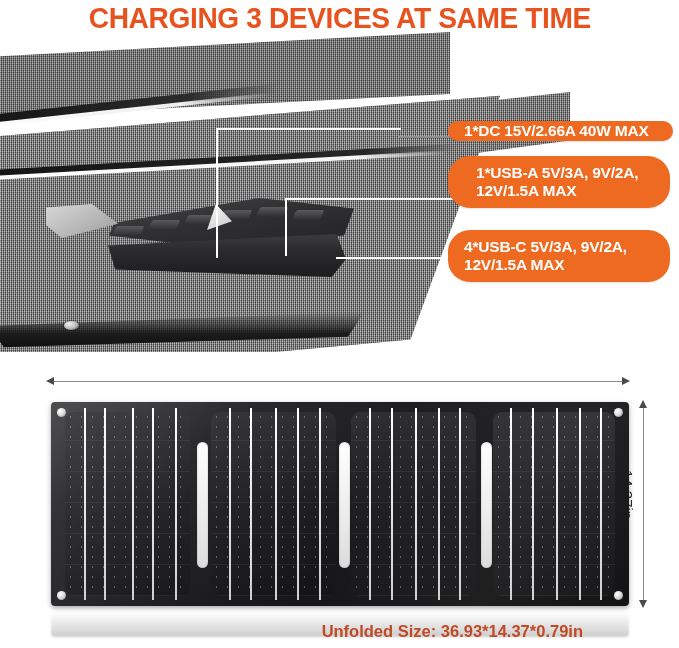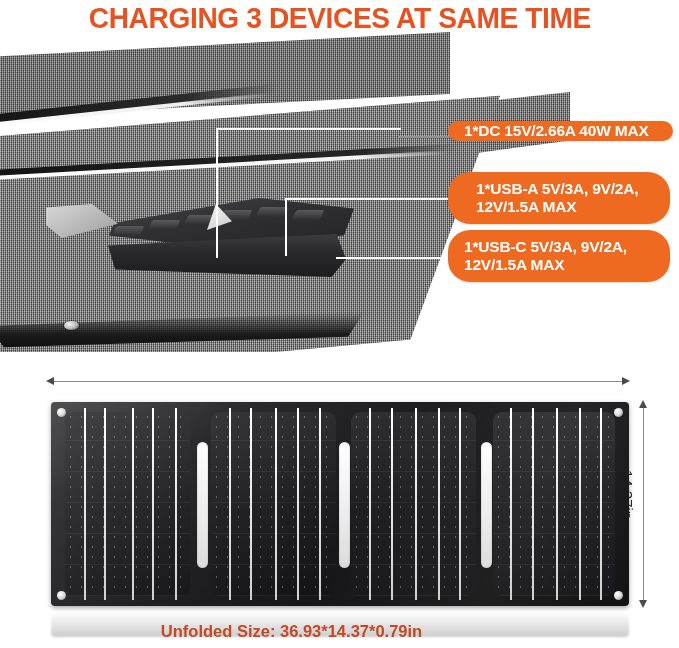--- a/index.html
+++ b/index.html
@@ -241,21 +241,21 @@
     color: #ffffff;
     font-weight: bold;
     display: flex;
     align-items: center;
     padding: 0 16px;
     z-index: 30;
     box-shadow: 0 1px 2px rgba(0,0,0,.12);
   }
   .callout span { font-size: 15.5px; line-height: 1.18; letter-spacing: -0.2px; }
   #callout-dc   { left: 448px; top: 121px; width: 225px; height: 20px; }
-  #callout-usba { left: 448px; top: 172px; width: 222px; height: 52px; padding-left: 28px; }
+  #callout-usba { left: 448px; top: 156px; width: 222px; height: 52px; padding-left: 28px; }
   #callout-usbc { left: 448px; top: 230px; width: 222px; height: 52px; }
 
   
   .dim-area { position: absolute; left: 0; top: 352px; width: 679px; height: 296px; z-index: 10; }
 
   .dim-label-w {
     position: absolute;
     left: 0; top: 0;
     width: 679px;
     text-align: center;
@@ -372,21 +372,21 @@
     border-radius: 4px;
   }
 
   
   .footer {
     position: absolute;
     left: 0; top: 622px;
     width: 583px;
     display: flex;
     align-items: center;
-    justify-content: center;
+    justify-content: flex-end;
     gap: 36px;
     z-index: 35;
   }
   .footer span {
     font-size: 16.5px;
     font-weight: bold;
     color: #C04A26;
     white-space: nowrap;
   }
 </style>
@@ -448,21 +448,21 @@
 
 <div class="callout" id="callout-usba">
   <span>
     <span>1*USB-A 5V/3A, 9V/2A,</span><br>
     <span>12V/1.5A MAX</span>
   </span>
 </div>
 
 <div class="callout" id="callout-usbc">
   <span>
-    <span>1*USB-C 5V/3A, 9V/2A,</span><br>
+    <span>4*USB-C 5V/3A, 9V/2A,</span><br>
     <span>12V/1.5A MAX</span>
   </span>
 </div>
 
 <div class="dim-area">
 
   <div class="dim-line-h"></div>
   <div class="arrow-l"></div>
   <div class="arrow-r"></div>
 

